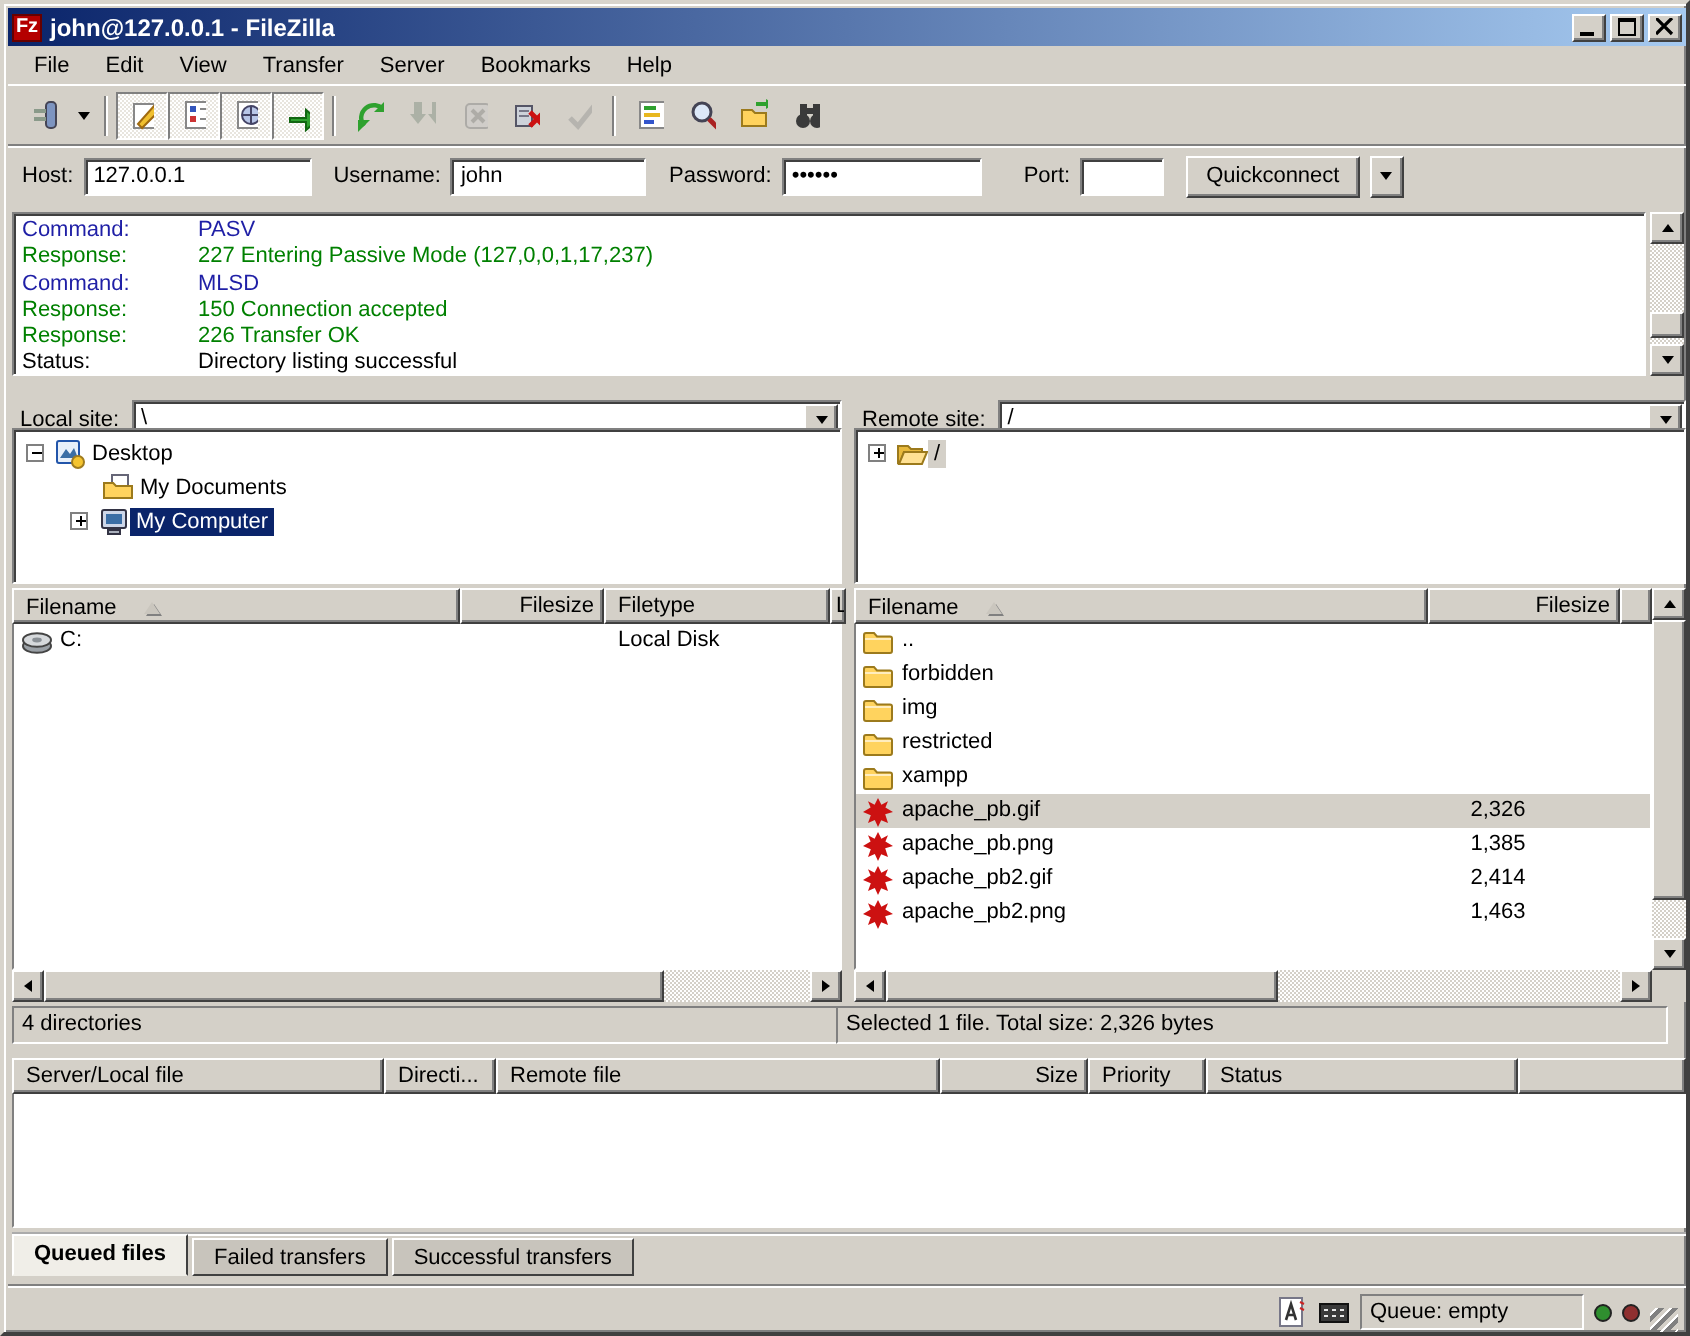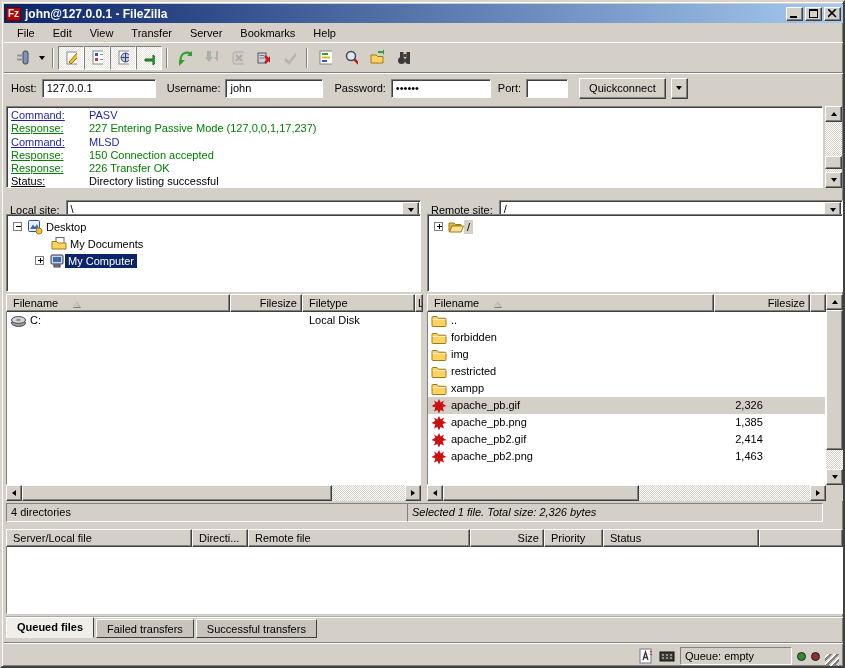--- a/index.html
+++ b/index.html
@@ -44,21 +44,21 @@
   .qcbar{left:2px;top:70px;width:839px;height:31px;display:flex;align-items:center;gap:5px;
     padding-left:7px;border-top:1px solid #808080;box-shadow:inset 0 1px 0 #fff;}
   .field{background:#fff;border:1px solid;border-color:#808080 #fff #fff #808080;
     box-shadow:inset 1px 1px 0 #404040;font:11px "Liberation Sans",sans-serif;
     padding:1px 4px;height:19px;}
   .qcbtn{height:21px;padding:0 9px;font:11px "Liberation Sans",sans-serif;}
   .lbl{white-space:nowrap;}
   
   .logarea{left:4px;top:104px;width:817px;height:82px;padding:2px 0 0 2px;line-height:13.3px;overflow:hidden;}
   .logline{display:flex;white-space:nowrap;}
-  .loglabel{width:80px;flex:none;padding-left:2px;text-decoration:underline;}
+  .loglabel{width:90px;flex:none;padding-left:2px;}
   .k-command{color:var(--log_command,#1f1fa6);}
   .k-response{color:var(--log_response,#008000);}
   .k-status{color:var(--log_status,#000);}
   .sbbtn{width:17px;height:16px;display:flex;align-items:center;justify-content:center;padding:0;}
   .sbbtn-h{width:16px;height:16px;display:flex;align-items:center;justify-content:center;padding:0;}
   .tri-u{width:0;height:0;border:3px solid transparent;border-bottom:4px solid #000;margin-top:-3px;}
   .tri-d{width:0;height:0;border:3px solid transparent;border-top:4px solid #000;margin-bottom:-3px;}
   .tri-l{width:0;height:0;border:3px solid transparent;border-right:4px solid #000;margin-left:-3px;}
   .tri-r{width:0;height:0;border:3px solid transparent;border-left:4px solid #000;margin-right:-3px;}
   .hscroll{height:16px;display:flex;}
@@ -284,21 +284,21 @@
     </button>
   </div>
 
   <div class="abs qcbar">
     <span class="lbl">Host:</span>
     <input class="field" style="width: 114px;" value="127.0.0.1">
     <span class="lbl" style="margin-left:6px">Username:</span>
     <input class="field" style="width: 98px;" value="john">
     <span class="lbl" style="margin-left:6px">Password:</span>
     <input class="field" style="width: 100px;" value="••••••">
-    <span class="lbl" style="margin-left:2px">Port:</span>
+    <span class="lbl" style="margin-left:16px">Port:</span>
     <input class="field" style="width: 42px;" value="">
     <button class="raised qcbtn" style="margin-left:6px">Quickconnect</button>
     <button class="raised" style="width:17px;height:21px;padding:0;display:flex;align-items:center;justify-content:center">
       <span class="tri-d"></span>
     </button>
   </div>
 
   <div class="abs sunken logarea">
     <div class="logline">
         <span class="loglabel k-command">Command:</span>
@@ -504,21 +504,21 @@
     <button class="raised sbbtn-h abs" style="left:0;top:0">
         <span class="tri-l"></span>
       </button>
     <span class="raised abs hthumb" style="left:16px;top:0;width:196px;"></span>
     <button class="raised sbbtn-h abs" style="right:0;top:0">
         <span class="tri-r"></span>
       </button>
   </div>
   <span class="abs" style="left:824px;top:483px;width:17px;height:16px;background:var(--win_bg,#d4d0c8)"></span>
 
-  <div class="abs statusline" style="left:405px;top:501px;width:416px;height:19px;font-style:italic;">Selected 1 file. Total size: 2,326 bytes</div>
+  <div class="abs statusline" style="left:416px;top:501px;width:416px;height:19px;">Selected 1 file. Total size: 2,326 bytes</div>
 
   <div class="abs lhdr" style="left:4px;top:527px;width:837px;">
     <span class="raised hcell" style="width:186px">Server/Local file</span>
     <span class="raised hcell" style="width:56px">Directi...</span>
     <span class="raised hcell" style="width:222px">Remote file</span>
     <span class="raised hcell r" style="width:74px">Size</span>
     <span class="raised hcell" style="width:59px">Priority</span>
     <span class="raised hcell" style="width:156px">Status</span>
     <span class="raised hcell" style="flex:1"></span>
   </div>

